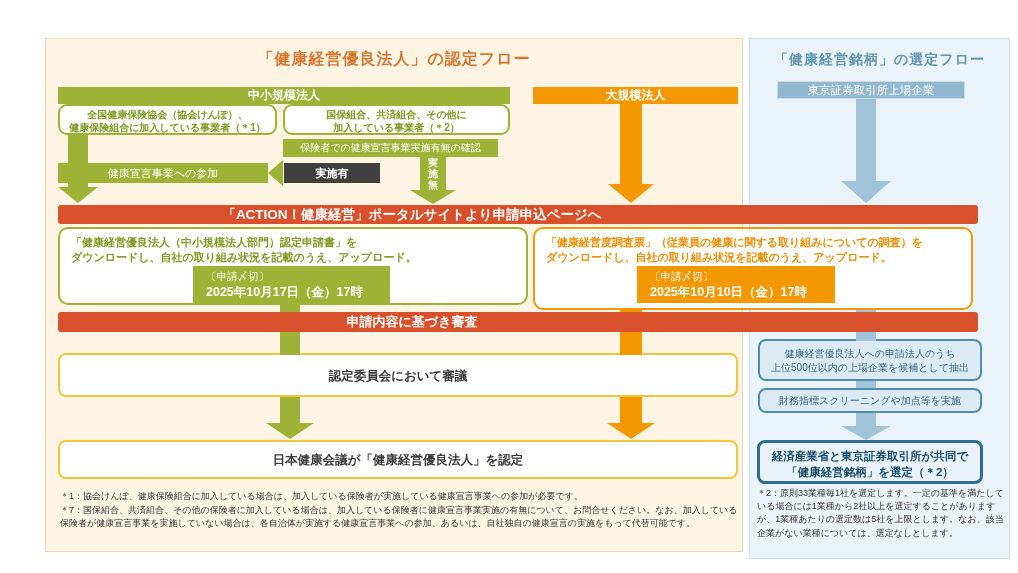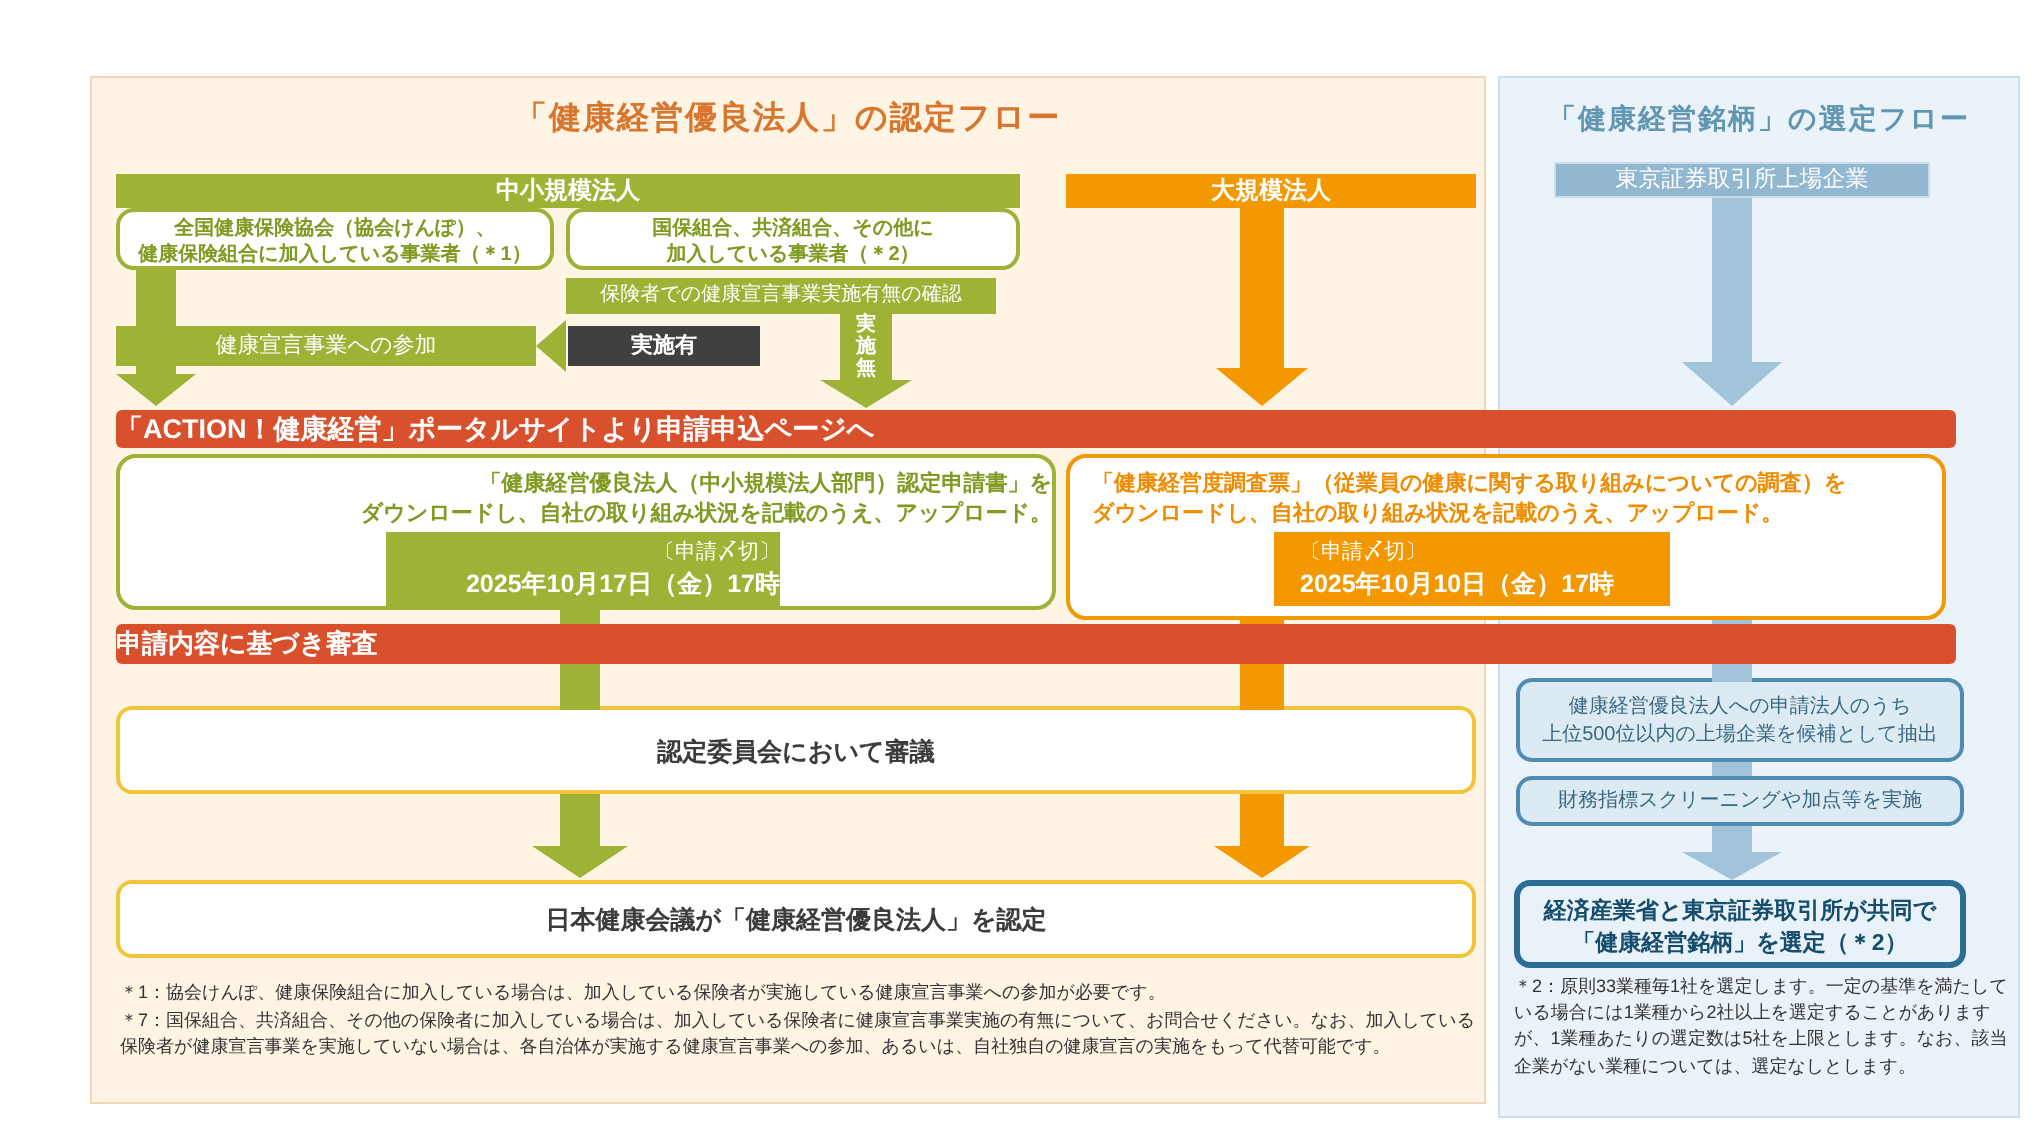--- a/index.html
+++ b/index.html
@@ -42,27 +42,27 @@
 
   
   .shaft-large{left:620px;top:104px;width:22px;height:80px;background:#f39800;}
   .head-large{left:608px;top:184px;width:0;height:0;border-left:23px solid transparent;border-right:23px solid transparent;border-top:19px solid #f39800;}
 
   
   .shaft-tse{left:856px;top:99px;width:20px;height:82px;background:#a2c4da;}
   .head-tse{left:841px;top:181px;width:0;height:0;border-left:25px solid transparent;border-right:25px solid transparent;border-top:22px solid #a2c4da;}
 
   
-  .banner{background:#d9512c;border-radius:3px;color:#fff;font-weight:bold;text-align:left;z-index:2;}
+  .banner{background:#d9512c;border-radius:3px;color:#fff;font-weight:bold;text-align:center;z-index:2;}
   .banner-action{left:58px;top:205px;width:920px;height:19px;font-size:13.5px;line-height:19px;padding-right:212px;}
   .banner-review{left:58px;top:312px;width:920px;height:20px;font-size:13px;line-height:20px;padding-right:212px;}
 
   
   .box-app{background:#fff;border-radius:10px;font-size:11px;font-weight:bold;line-height:15px;padding:6px 0 0 11px;z-index:2;}
-  .box-app-sme{left:58px;top:227px;width:470px;height:78px;border:2px solid #9eb235;color:#7f9b22;text-align:right;}
+  .box-app-sme{left:58px;top:227px;width:470px;height:78px;border:2px solid #9eb235;color:#7f9b22;}
   .box-app-large{left:533px;top:227px;width:440px;height:83px;border:2px solid #f39800;color:#ef8c00;}
   .deadline{position:absolute;height:37px;color:#fff;padding-left:13px;padding-top:3px;box-sizing:border-box;}
   .deadline .lbl{font-size:10.5px;font-weight:normal;line-height:15px;display:block;}
   .deadline .dt{font-size:12.5px;font-weight:bold;line-height:16px;display:block;}
   .deadline-sme{left:133px;top:37px;width:197px;background:#9eb235;}
   .deadline-large{left:102px;top:37px;width:198px;background:#f39800;}
 
   
   .conn{z-index:1;}
   .conn-green{left:280px;top:305px;width:20px;height:50px;background:#9eb235;}

